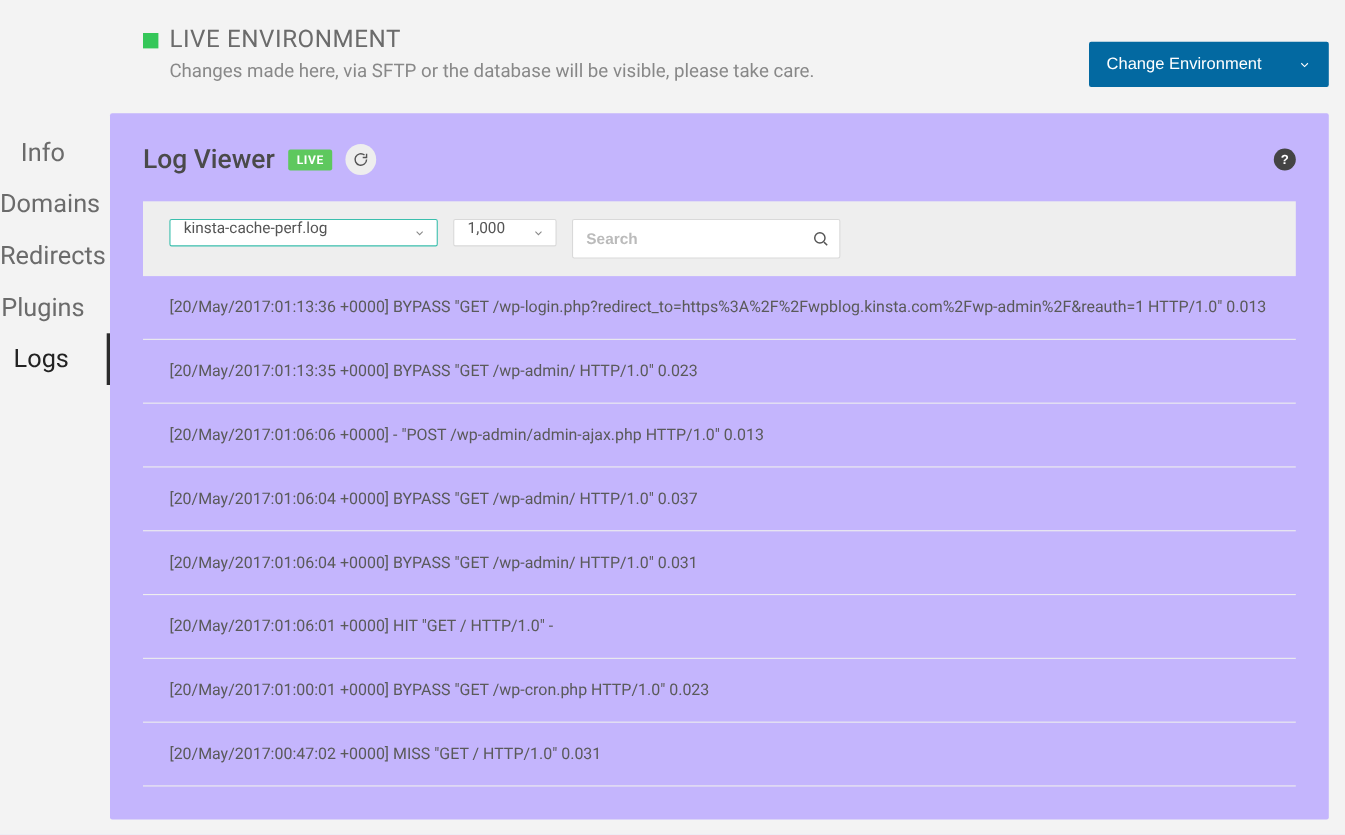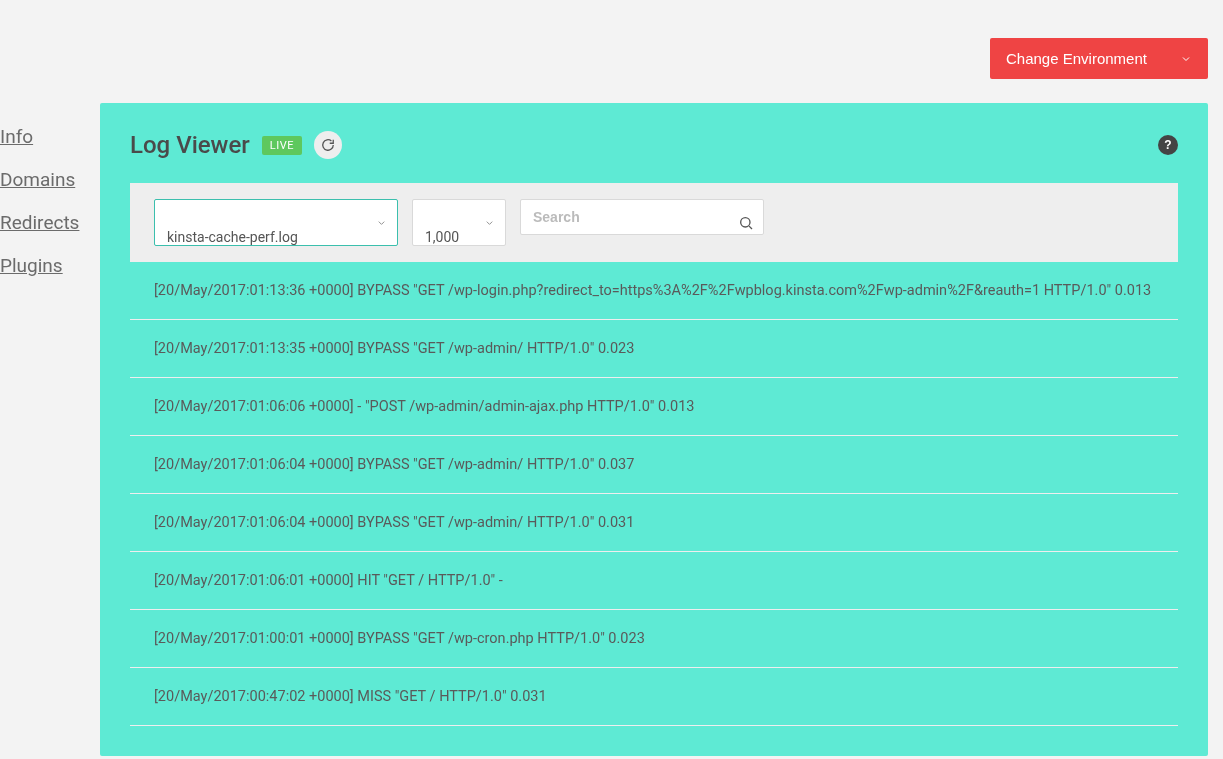--- a/index.html
+++ b/index.html
@@ -17,21 +17,21 @@
     align-items: flex-start;
     justify-content: space-between;
     padding: 24px 15px 24px 130px;
   }
   .env-title-row { display: flex; align-items: center; gap: 10px; }
   .env-square { width: 14px; height: 14px; background: #35c759; }
   .env-title { font-size: 22px; letter-spacing: 0.5px; font-weight: 400; color: #6b6b6b; }
   .env-subtitle { font-size: 17px; color: #888; margin-top: 6px; margin-left: 24px; }
 
   .change-env-btn {
-    background: #ef4444;
+    background: #0369a1;
     color: #fff;
     border: none;
     padding: 12px 16px;
     font-size: 15px;
     display: flex;
     align-items: center;
     justify-content: space-between;
     width: 218px;
     cursor: pointer;
     border-radius: 2px;
@@ -39,50 +39,49 @@
   }
   .change-env-btn .chev { margin-left: auto; }
 
   
   .layout { display: flex; }
   .sidebar {
     width: 100px;
     padding-top: 12px;
   }
   .sidebar-item {
-    text-align: left;
+    text-align: center;
     padding: 10px 22px 10px 0;
-    font-size: 19px;
+    font-size: 23px;
     color: #6b6b6b;
     cursor: pointer;
-    text-decoration: underline;
   }
   .sidebar-item.active {
     color: #222;
     font-weight: 400;
     border-right: 3px solid #2b2b2b;
   }
 
   .main-panel {
     flex: 1;
-    background: #5eead4;
+    background: #c4b5fd;
     margin-right: 15px;
     border-radius: 2px;
     padding: 28px 30px 30px 30px;
     min-height: 640px;
   }
 
   .viewer-header { display: flex; align-items: center; gap: 12px; }
   .viewer-title { font-size: 24px; color: #4a4a4a; font-weight: 500; }
   .live-badge {
     background: #5ec85e;
     color: #fff;
     font-size: 11px;
     letter-spacing: 0.5px;
-    font-weight: 400;
+    font-weight: 700;
     padding: 3px 8px;
     border-radius: 2px;
   }
   .refresh-btn {
     width: 28px; height: 28px; border-radius: 50%;
     background: #eee; border: none; cursor: pointer;
     display: flex; align-items: center; justify-content: center;
     color: #555;
   }
   .help-btn {
@@ -99,23 +98,23 @@
     background: #eeeeee;
     padding: 16px 24px;
     display: flex;
     gap: 14px;
   }
   .select {
     position: relative;
     background: #fff;
     border: 1px solid #d9d9d9;
     border-radius: 2px;
-    height: 47px;
-    display: flex;
-    align-items: flex-end;
+    height: 25px;
+    display: flex;
+    align-items: flex-start;
     padding: 0 30px 0 12px;
     font-size: 14px;
     color: #555;
     cursor: pointer;
   }
   .select.active { border: 1.5px solid #3bbfad; }
   .select.file-select { width: 244px; }
   .select.count-select { width: 94px; }
   .select .chev {
     position: absolute; right: 10px; top: 50%; transform: translateY(-50%);
@@ -150,38 +149,44 @@
     line-height: 1.45;
   }
 
   svg { display: block; }
 </style>
 </head>
 <body>
 
 <div class="header-band">
   <div>
+    <div class="env-title-row">
+      <div class="env-square"></div>
+      <div class="env-title">LIVE ENVIRONMENT</div>
+    </div>
+    <div class="env-subtitle">Changes made here, via SFTP or the database will be visible, please take care.</div>
   </div>
   <button class="change-env-btn">
     <span>Change Environment</span>
     <span class="chev">
       <svg width="12" height="12" viewBox="0 0 24 24" fill="none" stroke="currentColor" stroke-width="2">
           <polyline points="6 9 12 15 18 9"></polyline>
         </svg>
     </span>
   </button>
 </div>
 
 <div class="layout">
 
   <nav class="sidebar">
     <div class="sidebar-item"><span>Info</span></div>
     <div class="sidebar-item"><span>Domains</span></div>
     <div class="sidebar-item"><span>Redirects</span></div>
     <div class="sidebar-item"><span>Plugins</span></div>
+    <div class="sidebar-item active"><span>Logs</span></div>
   </nav>
 
   <section class="main-panel">
     <div class="viewer-header">
       <h2 class="viewer-title">Log Viewer</h2>
       <span class="live-badge">LIVE</span>
       <button class="refresh-btn">
         <span>
           <svg width="14" height="14" viewBox="0 0 24 24" fill="none" stroke="currentColor" stroke-width="2.2">
               <path d="M21 12a9 9 0 1 1-3.2-6.9"></path>

